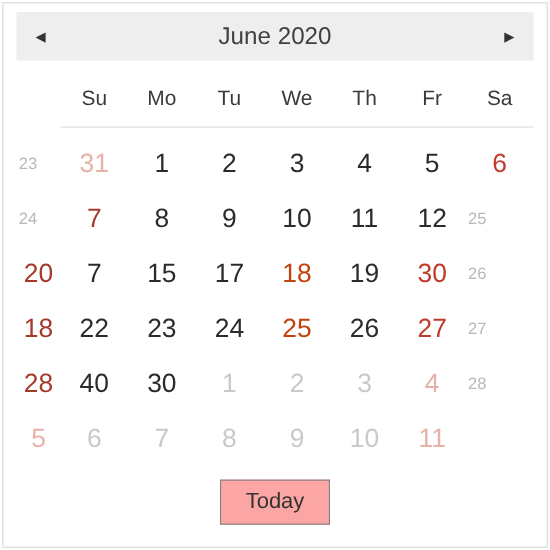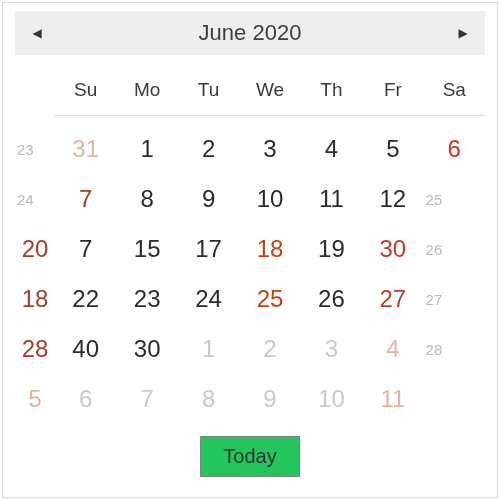--- a/index.html
+++ b/index.html
@@ -99,21 +99,21 @@
   .holiday {
     color: #c2410c;
   }
   .today-row {
     margin-top: 14px;
     display: flex;
     justify-content: center;
   }
   .today-btn {
     border: 1px solid #808080;
-    background: #22c55e;
+    background: #fca5a5;
     font-size: 20px;
     color: #333;
     padding: 8px 22px;
     cursor: pointer;
   }
 </style>
 </head>
 <body>
 
 <div class="calendar">

